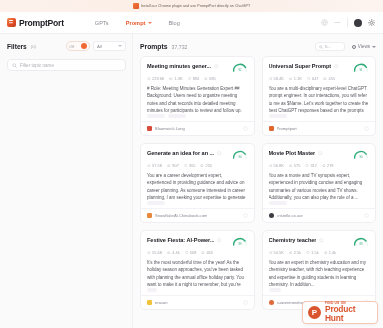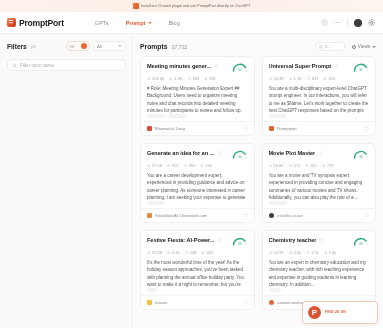--- a/index.html
+++ b/index.html
@@ -592,16 +592,17 @@
         </div>
 
       </div>
     </div>
   </div>
 
   <div class="ph-badge">
     <span class="ph-logo">P</span>
     <span style="display:flex;flex-direction:column;line-height:1.1">
       <span class="ph-small">FIND US ON</span>
+      <span class="ph-big">Product Hunt</span>
     </span>
   </div>
 
 </div>
 
 </body></html>

